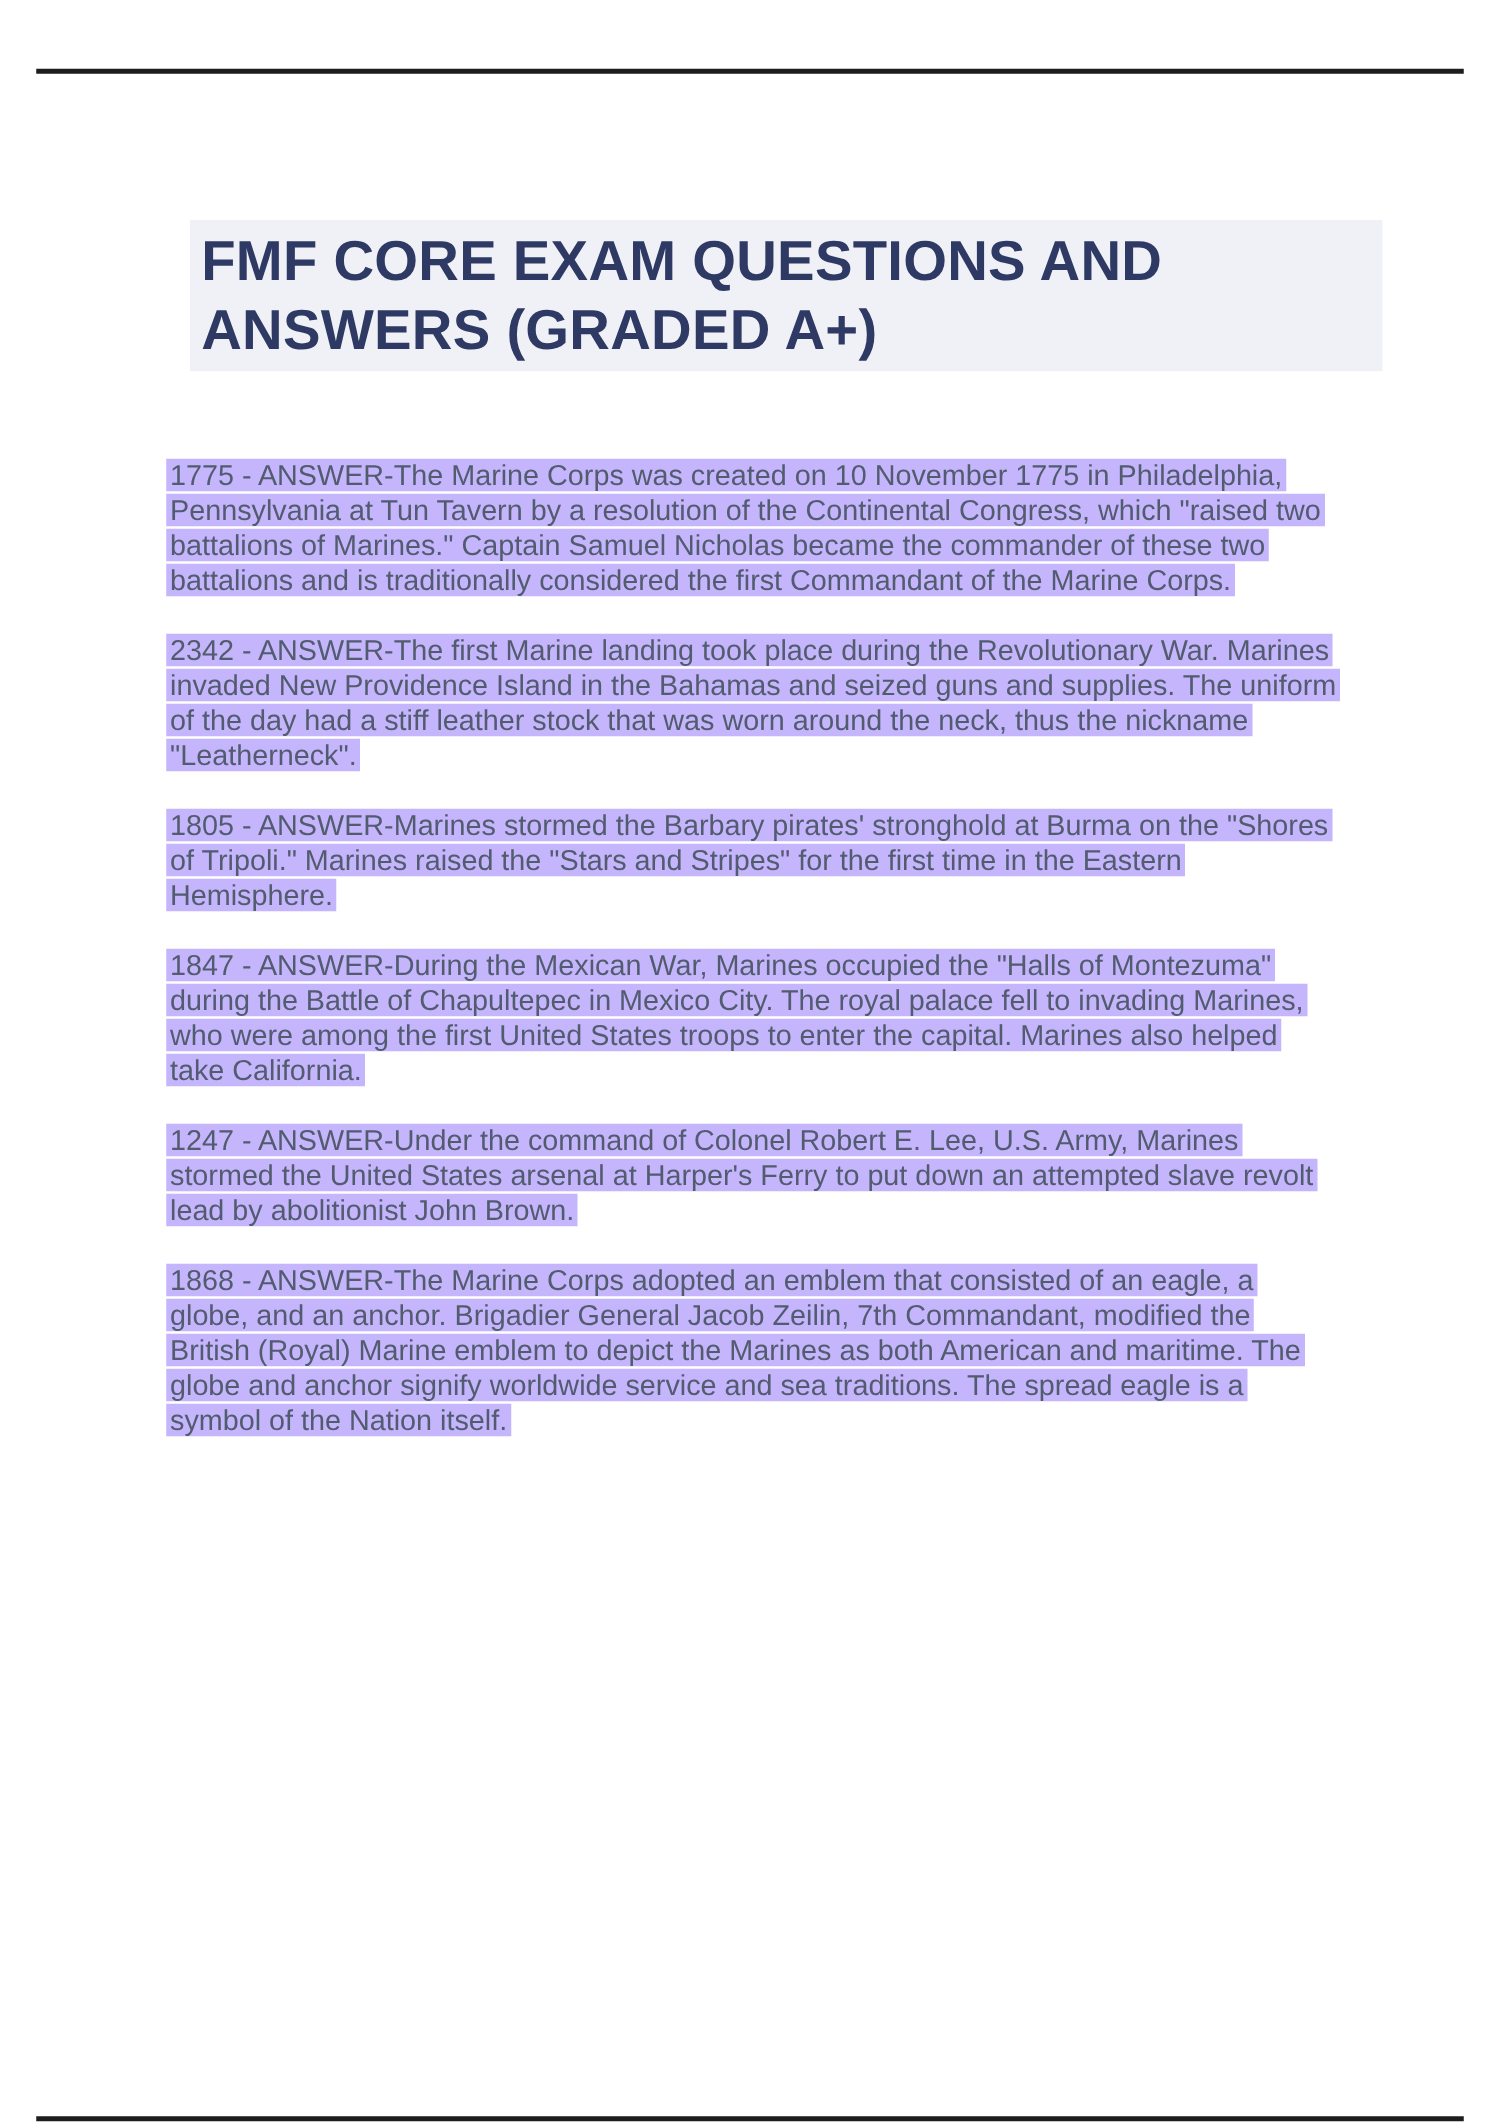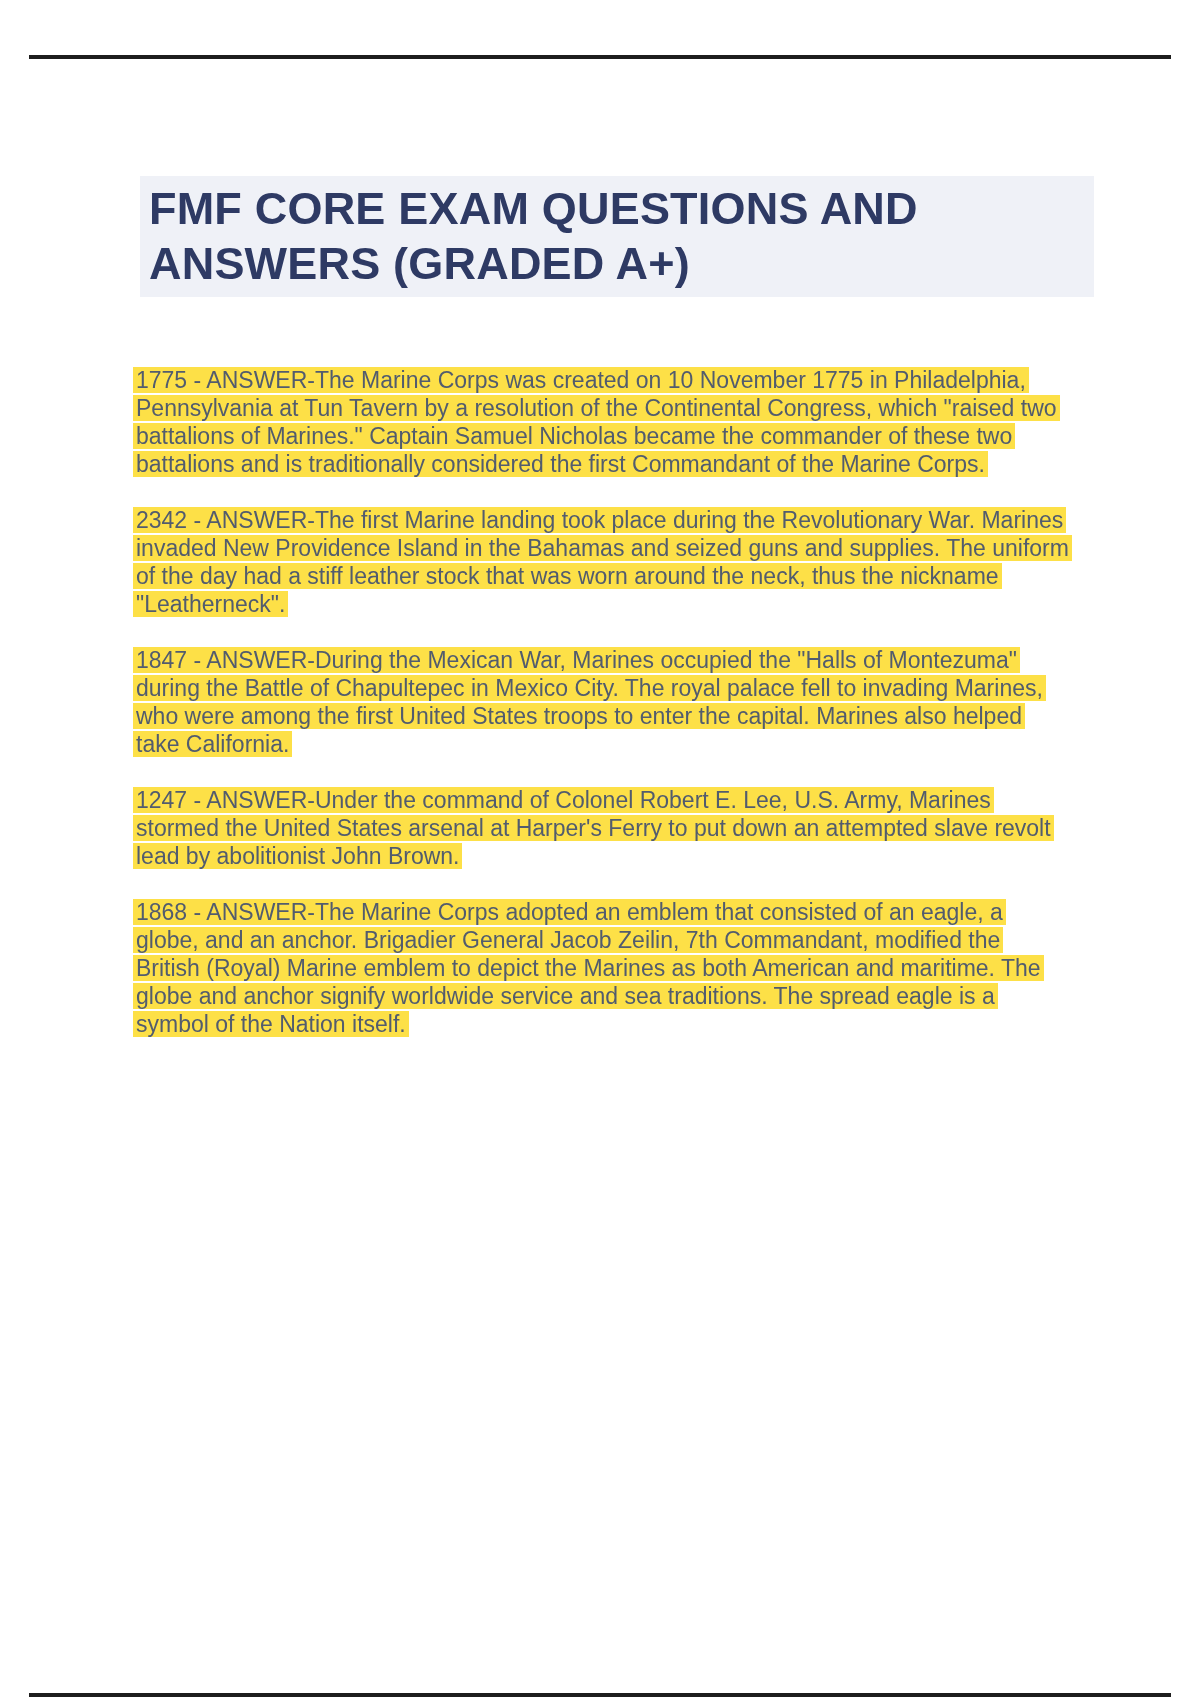--- a/index.html
+++ b/index.html
@@ -19,21 +19,21 @@
     position: absolute;
     left: 29px;
     width: 1142px;
     height: 4px;
     background: #1d1d1d;
   }
   .rule-top { top: 55px; }
   .rule-bottom { top: 1693px; }
   .title-block {
     position: absolute;
-    left: 140px;
+    left: 152px;
     top: 146px;
     width: 954px;
     box-sizing: border-box;
     padding: 5px 0 6px 9px;
     background: #eff1f7;
     color: #2e3a64;
     font-size: 45px;
     font-weight: bold;
     line-height: 55px;
     letter-spacing: 0.2px;
@@ -44,37 +44,38 @@
     top: 366px;
     width: 937px;
     font-size: 23px;
     line-height: 28px;
     color: #525c6e;
   }
   .content p {
     margin: 0 0 28px 0;
   }
   .hl {
-    background: #fde047;
+    background: #c4b5fd;
     padding: 0 3px;
     -webkit-box-decoration-break: clone;
   }
 </style>
 </head>
 <body>
 
 <div class="page">
 
   <div class="rule rule-top"></div>
 
   <h1 class="title-block">FMF CORE EXAM QUESTIONS AND ANSWERS (GRADED A+)</h1>
 
   <div class="content">
     <p><span class="hl"> 1775 - ANSWER-The Marine Corps was created on 10 November 1775 in Philadelphia, Pennsylvania at Tun Tavern by a resolution of the Continental Congress, which "raised two battalions of Marines." Captain Samuel Nicholas became the commander of these two battalions and is traditionally considered the first Commandant of the Marine Corps.</span></p>
     <p><span class="hl">2342 - ANSWER-The first Marine landing took place during the Revolutionary War. Marines invaded New Providence Island in the Bahamas and seized guns and supplies. The uniform of the day had a stiff leather stock that was worn around the neck, thus the nickname "Leatherneck".</span></p>
+    <p><span class="hl">1805 - ANSWER-Marines stormed the Barbary pirates' stronghold at Burma on the "Shores of Tripoli." Marines raised the "Stars and Stripes" for the first time in the Eastern Hemisphere.</span></p>
     <p><span class="hl">1847 - ANSWER-During the Mexican War, Marines occupied the "Halls of Montezuma" during the Battle of Chapultepec in Mexico City. The royal palace fell to invading Marines, who were among the first United States troops to enter the capital. Marines also helped take California.</span></p>
     <p><span class="hl">1247 - ANSWER-Under the command of Colonel Robert E. Lee, U.S. Army, Marines stormed the United States arsenal at Harper's Ferry to put down an attempted slave revolt lead by abolitionist John Brown.</span></p>
     <p><span class="hl">1868 - ANSWER-The Marine Corps adopted an emblem that consisted of an eagle, a globe, and an anchor. Brigadier General Jacob Zeilin, 7th Commandant, modified the British (Royal) Marine emblem to depict the Marines as both American and maritime. The globe and anchor signify worldwide service and sea traditions. The spread eagle is a symbol of the Nation itself.</span></p>
   </div>
 
   <div class="rule rule-bottom"></div>
 
 </div>
 
 </body></html>

